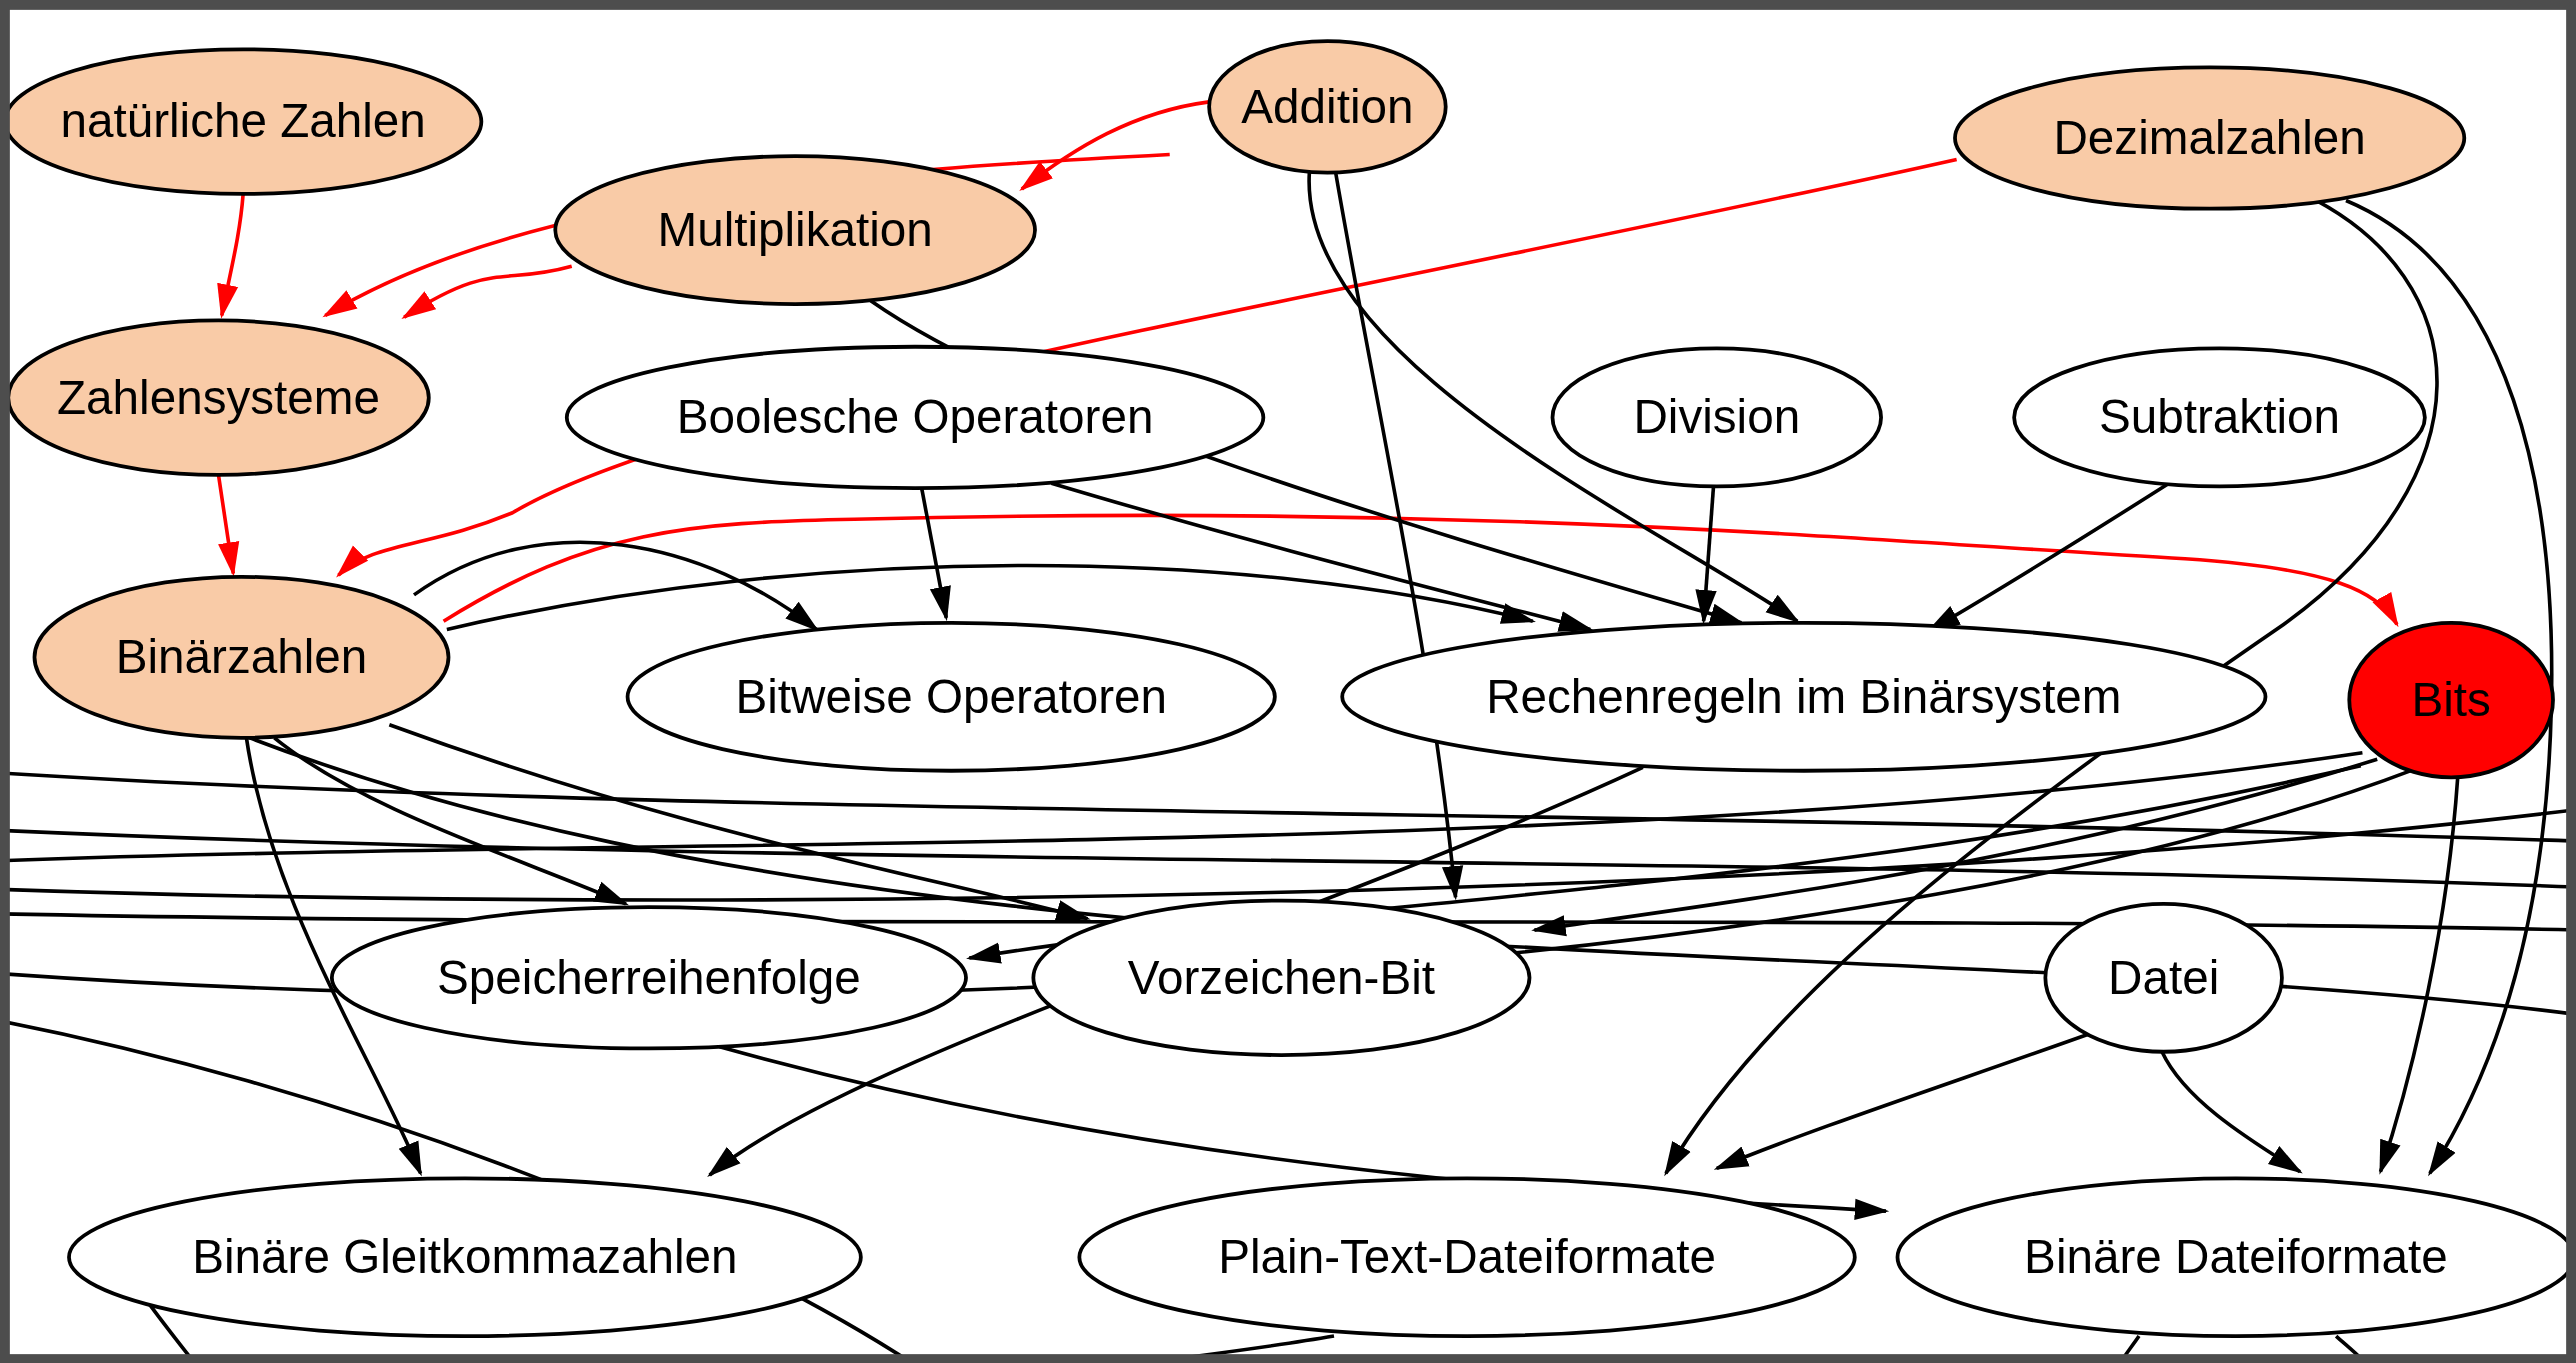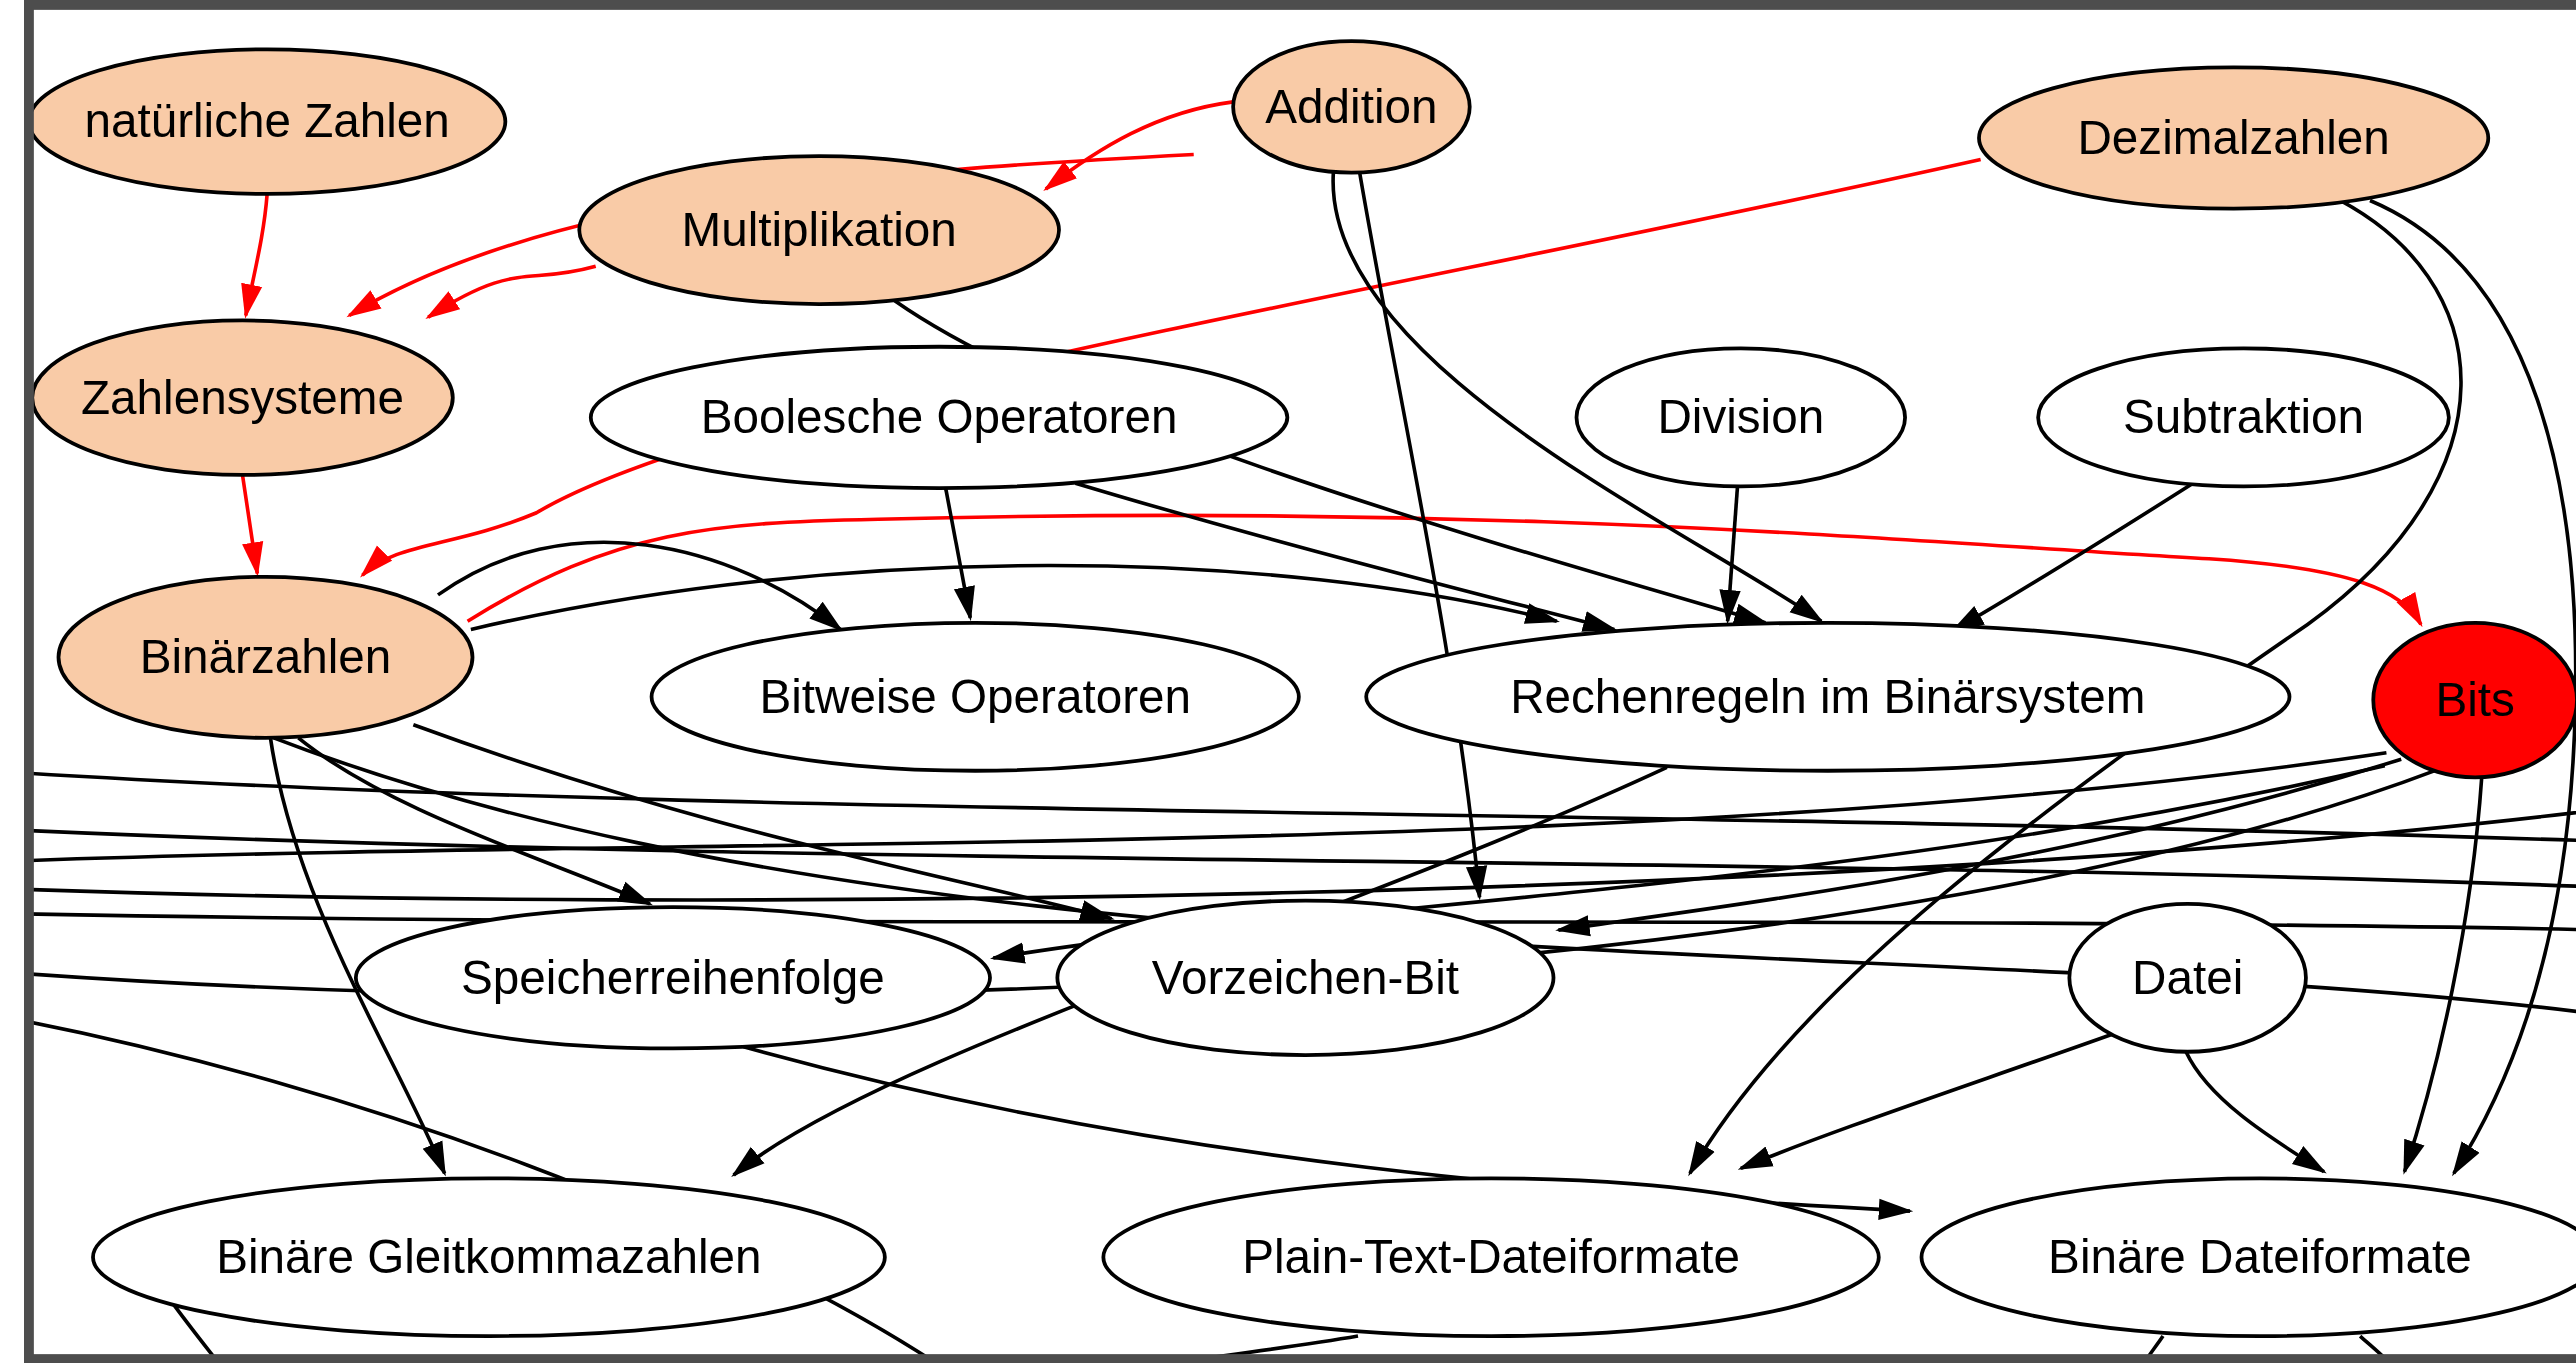--- a/index.html
+++ b/index.html
@@ -1,17 +1,17 @@
 <!DOCTYPE html>
 <html style="font-size:10.3px"><head>
 <meta charset="utf-8">
 <style>
   html,body{margin:0;padding:0;background:#ffffff;}
   body{width:2576px;height:1364px;overflow:hidden;font-family:"Liberation Sans",sans-serif;}
-  #stage{width:2264px;height:1364px;position:relative;margin-left:24px;}
+  #stage{width:2264px;height:1364px;position:relative;}
   svg{display:block;}
   .node-label{font-family:"Liberation Sans","DejaVu Sans",sans-serif;
     fill:#000000;text-anchor:middle;dominant-baseline:middle;
     pointer-events:none;}
 </style>
 </head>
 <body>
 
 <div id="stage">
     <svg viewBox="0 0 1568 830" width="2576" height="1364" preserveAspectRatio="none">

